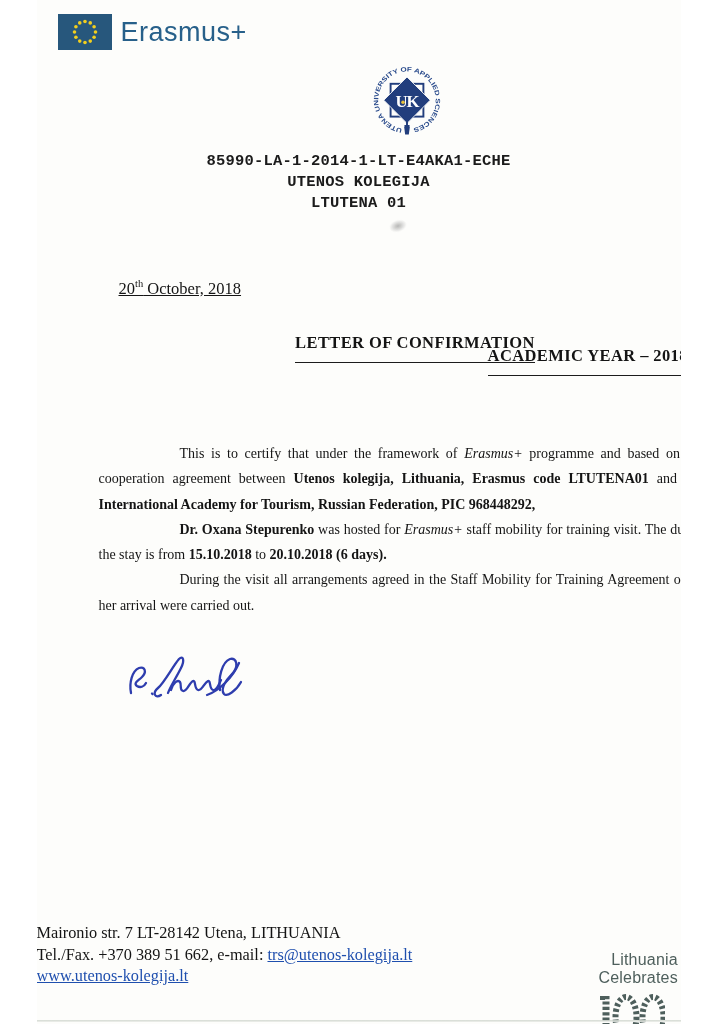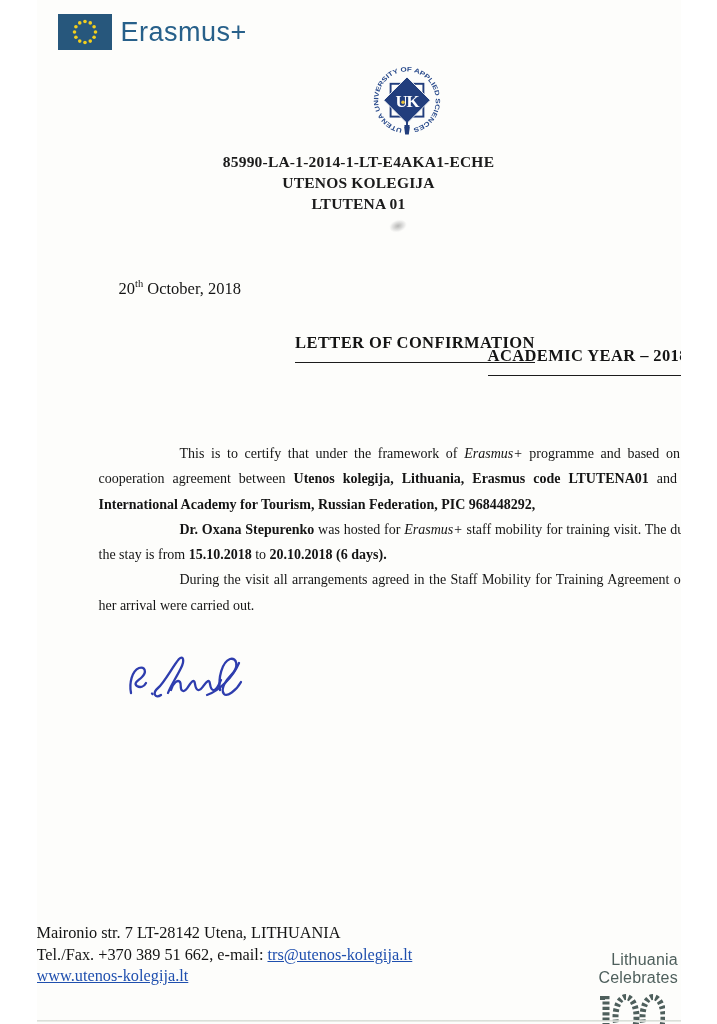--- a/index.html
+++ b/index.html
@@ -9,30 +9,30 @@
     font-family:"Liberation Serif",serif;color:#141414;
   }
   
   .erasmus-logo{position:absolute;left:21px;top:14px;display:flex;align-items:center;gap:9px;}
   .erasmus-word{font-family:"Liberation Sans",sans-serif;font-size:27px;color:#27608a;letter-spacing:0.5px;}
   
   .seal{position:absolute;left:330px;top:60px;width:80px;height:82px;}
   
   .ref-block{
     position:absolute;top:151px;left:0;width:100%;text-align:center;
-    font-family:Liberation Serif, serif;font-weight:bold;
+    font-family:Liberation Mono, monospace;font-weight:bold;
     font-size:15.5px;line-height:21px;color:#1b1b1b;letter-spacing:0.2px;
   }
   .smudge{
     position:absolute;left:352px;top:220px;width:18px;height:12px;
     background:radial-gradient(ellipse,rgba(110,110,110,.5),rgba(150,150,150,0) 70%);
     filter:blur(.6px);transform:rotate(-18deg);
   }
   
-  .date-line{position:absolute;left:82px;top:278px;font-size:16.5px;}
+  .date-line{position:absolute;left:82px;top:278px;font-size:16.5px;text-decoration:underline;}
   .date-line sup{font-size:10.5px;}
   
   .title-main{position:absolute;top:333px;left:62px;width:633px;text-align:center;
     font-weight:bold;font-size:16.5px;letter-spacing:.4px;}
   .title-year{position:absolute;top:346px;left:62px;width:638px;text-align:right;
     font-weight:bold;font-size:16.5px;letter-spacing:.4px;}
   .u{border-bottom:1.8px solid #1c1c1c;padding-bottom:10px;}
   .u-tail{padding-right:9px;}
   
   .body-text{position:absolute;left:62px;top:441px;width:634px;

